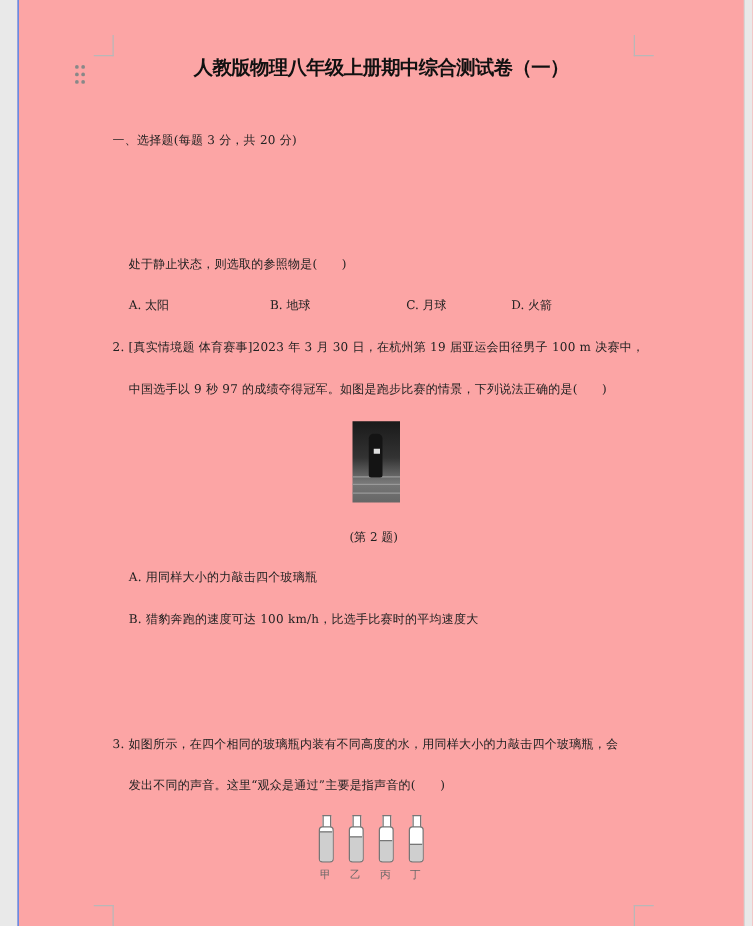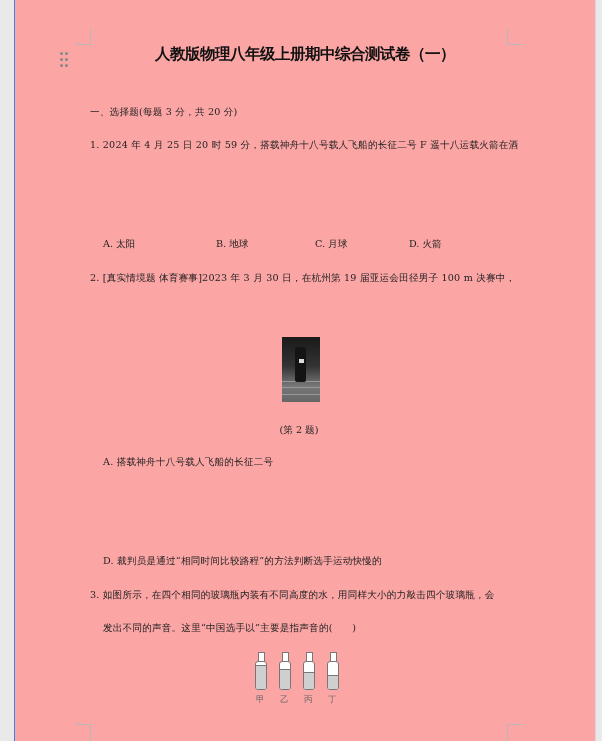--- a/index.html
+++ b/index.html
@@ -64,42 +64,43 @@
     <i style="left:0;top:6px"></i>
       <i style="left:5px;top:6px"></i>
     <i style="left:0;top:12px"></i>
       <i style="left:5px;top:12px"></i>
   </div>
 
   <div class="title">人教版物理八年级上册期中综合测试卷（一）</div>
 
   <div class="line" style="left:75px;top:106px">一、选择题(每题 3 分，共 20 分)</div>
 
-  <div class="line" style="left:75px;top:139px">1. 2024 年 4 月 25 日 20 时 59 分，搭载神舟十八号载人飞船的长征二号 F 遥十八运载火箭在酒</div>
+  <div class="line" style="left:88px;top:205px">处于静止状态，则选取的参照物是(　　)</div>
   <div class="opts" style="left:88px">A. 太阳</div>
   <div class="opts" style="left:201px">B. 地球</div>
-  <div class="opts" style="left:300px">C. 月球</div>
+  <div class="opts" style="left:310px">C. 月球</div>
   <div class="opts" style="left:394px">D. 火箭</div>
 
   <div class="line" style="left:75px;top:272px">2. [真实情境题  体育赛事]2023 年 3 月 30 日，在杭州第 19 届亚运会田径男子 100 m 决赛中，</div>
+  <div class="line" style="left:88px;top:305px">中国选手以 9 秒 97 的成绩夺得冠军。如图是跑步比赛的情景，下列说法正确的是(　　)</div>
 
   <div class="figure-photo">
     <div class="track" style="top:44px"></div>
     <div class="track" style="top:50px"></div>
     <div class="track" style="top:57px"></div>
     <div class="runner"></div>
     <div class="bib"></div>
   </div>
   <div class="caption">(第 2 题)</div>
 
-  <div class="line" style="left:88px;top:456px">A. 搭载神舟十八号载人飞船的长征二号</div>
-  <div class="line" style="left:88px;top:555px">D. 裁判员是通过“相同时间比较路程”的方法判断选手运动快慢的</div>
+  <div class="line" style="left:88px;top:456px">A. 用同样大小的力敲击四个玻璃瓶</div>
+  <div class="line" style="left:88px;top:489px">B. 猎豹奔跑的速度可达 100 km/h，比选手比赛时的平均速度大</div>
 
   <div class="line" style="left:75px;top:589px">3. 如图所示，在四个相同的玻璃瓶内装有不同高度的水，用同样大小的力敲击四个玻璃瓶，会</div>
-  <div class="line" style="left:88px;top:622px">发出不同的声音。这里“中国选手以”主要是指声音的(　　)</div>
+  <div class="line" style="left:88px;top:622px">发出不同的声音。这里“观众是通过”主要是指声音的(　　)</div>
 
   <div class="bottles">
     <div class="bottle" style="left:0">
       <div class="neck"></div>
         <div class="body">
           <div class="water" style="height:23px"></div>
         </div>
     </div>
     <div class="bottle" style="left:24px">
       <div class="neck"></div>

